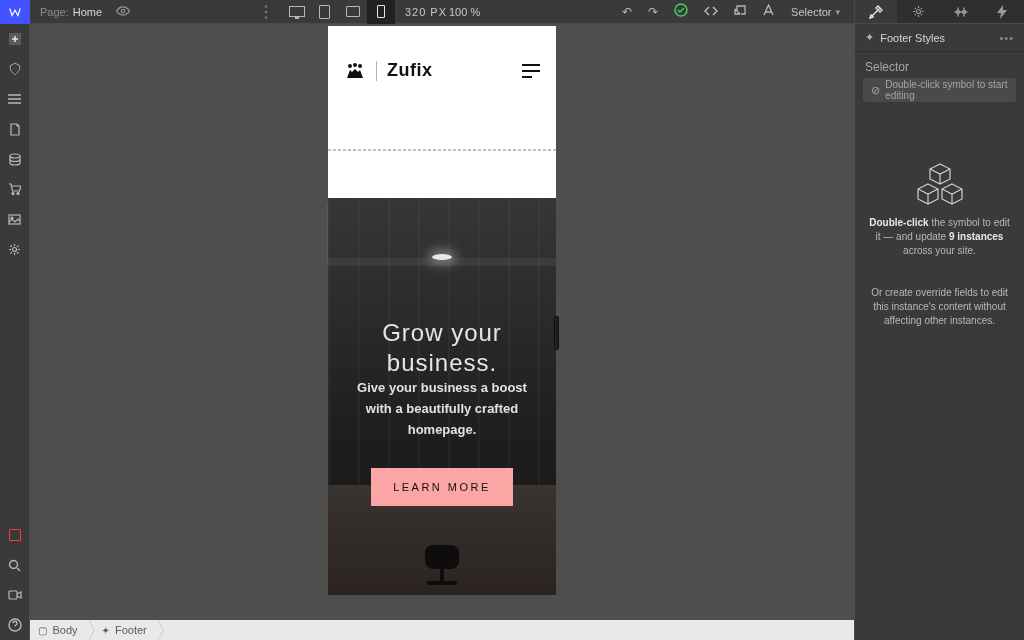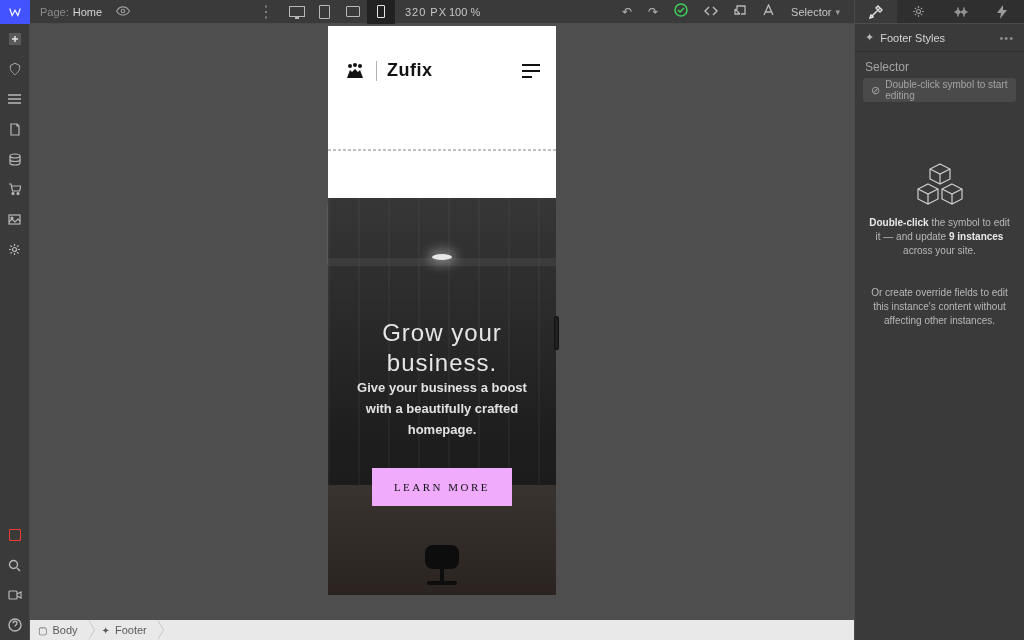--- a/index.html
+++ b/index.html
@@ -79,21 +79,21 @@
   }
   .hero-ceiling { position:absolute; top:60px; left:0; right:0; height:8px; background:rgba(255,255,255,.06); }
   .hero-ceiling-light { position:absolute; top:56px; left:50%; width:20px; height:6px; background:#e8e8e8; border-radius:50%; transform:translateX(-50%); box-shadow:0 0 12px 4px rgba(255,255,255,.4); }
   .hero-floor { position:absolute; bottom:0; left:0; right:0; height:110px; background:linear-gradient(#3a3430,#2a2320); }
   .hero-chair { position:absolute; bottom:10px; left:50%; transform:translateX(-50%); width:50px; height:50px; }
   .hero-chair .seat { position:absolute; top:10px; left:8px; width:34px; height:24px; background:#0d0d0d; border-radius:8px; }
   .hero-chair .pole { position:absolute; bottom:0; left:23px; width:4px; height:16px; background:#0d0d0d; }
   .hero-chair .base { position:absolute; bottom:0; left:10px; width:30px; height:4px; background:#0d0d0d; border-radius:2px; }
   .hero h1 { position:relative; font-size:24px; font-weight:400; color:#e5e5e5; line-height:1.25; letter-spacing:1px; font-family:"Helvetica Neue", Arial, sans-serif; }
   .hero p { position:relative; font-size:13px; color:#e2e2e2; font-weight:600; line-height:1.6; margin-bottom:28px; max-width:180px; }
-  .hero .cta { position:relative; display:inline-block; background:#f0abfc; color:#111; padding:13px 22px; font-size:11px; letter-spacing:2.5px; font-weight:500; cursor:pointer;font-family:Liberation Serif, serif; }
+  .hero .cta { position:relative; display:inline-block; background:#fca5a5; color:#111; padding:13px 22px; font-size:11px; letter-spacing:2.5px; font-weight:500; cursor:pointer; }
 
   .drag-handle { position:absolute; top:292px; right:295px; width:5px; height:34px; background:#1f1f1f; border:1px solid #111; border-radius:2px; cursor:ew-resize; }
 
   
   .breadcrumbs { position:absolute; left:30px; right:170px; bottom:0; height:20px; background:#e9e9e9; display:flex; align-items:center; font-size:11px; color:#5a5a5a; }
   .crumb { display:flex; align-items:center; height:20px; padding:0 10px 0 8px; position:relative; cursor:pointer; }
   .crumb .ci { margin-right:5px; font-size:10px; }
   .crumb:after { content:""; position:absolute; right:-6px; top:0; border-top:10px solid transparent; border-bottom:10px solid transparent; border-left:6px solid #e9e9e9; filter:drop-shadow(1px 0 0 #c7c7c7); z-index:1; }
   .crumb.first:after{ border-left-color:#e9e9e9; }
 </style>

